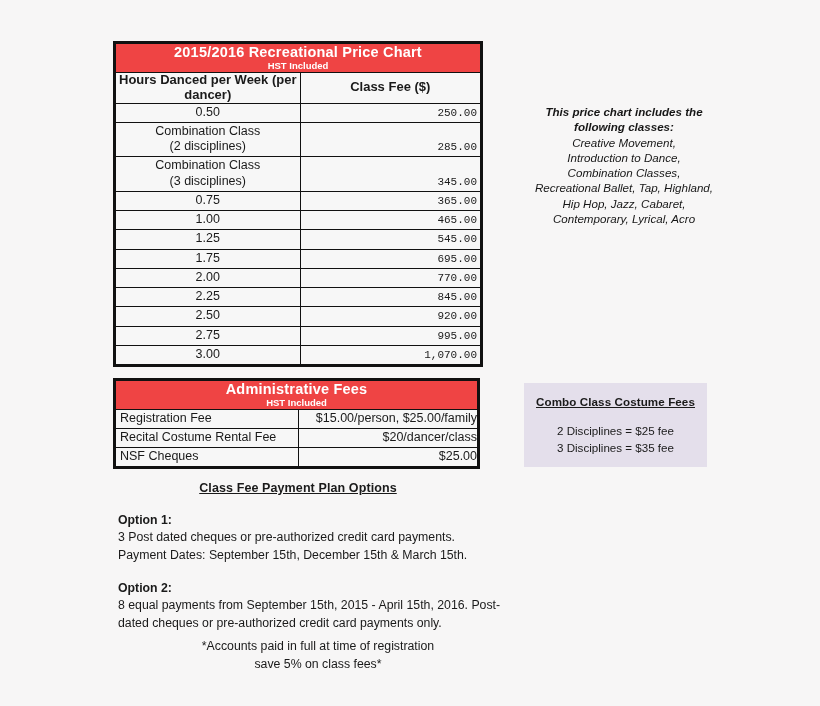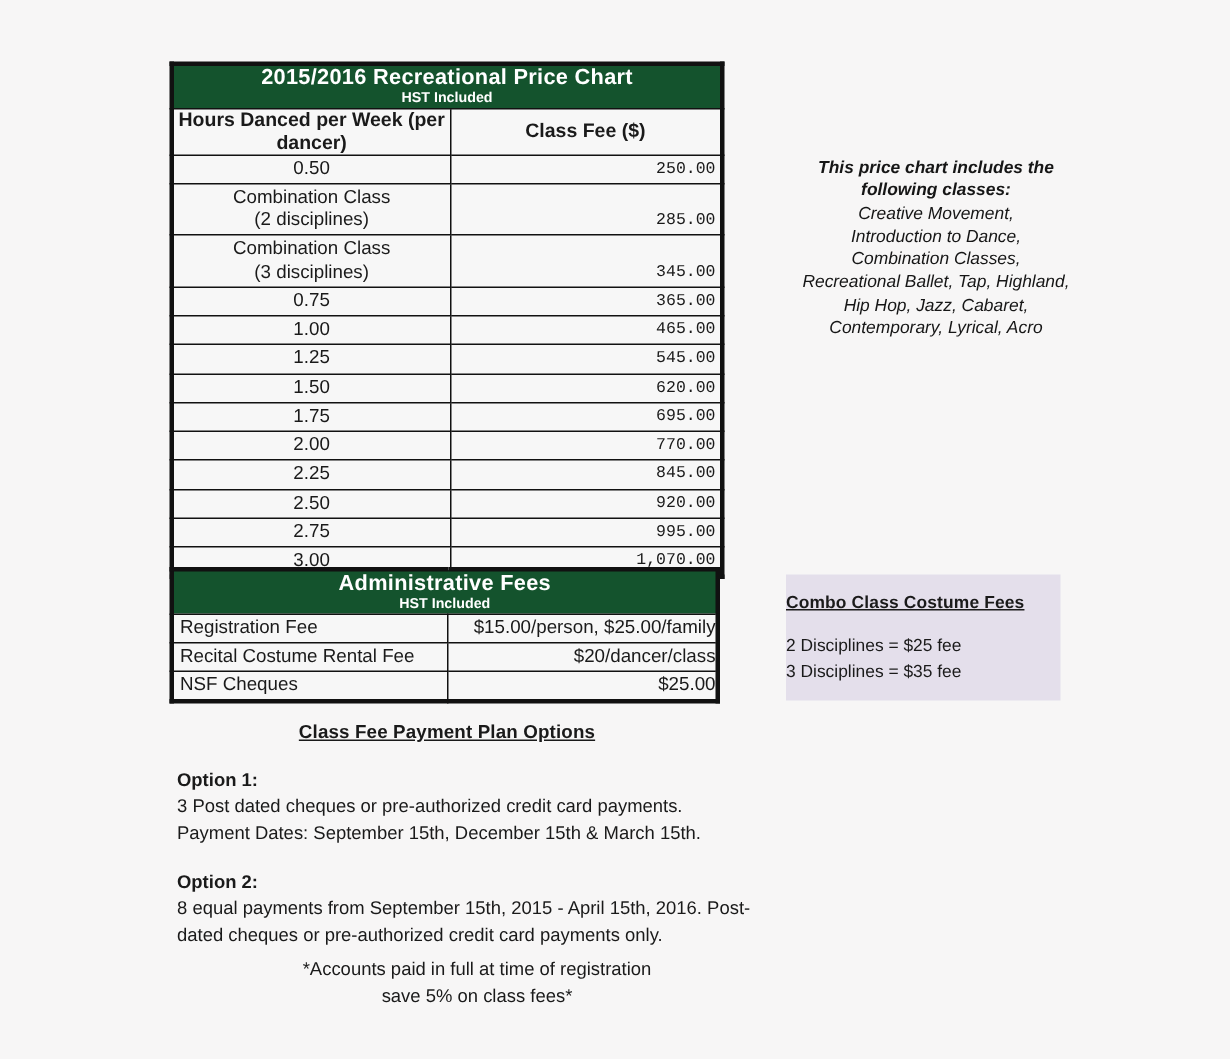--- a/index.html
+++ b/index.html
@@ -44,21 +44,21 @@
   .price-table th,
   .admin-table td,
   .admin-table th {
     border: 1.5px solid #111;
     padding: 0;
     margin: 0;
   }
 
   
   .banner {
-    background: #14532d;
+    background: #ef4444;
     color: #ffffff;
     text-align: center;
     padding: 6px 4px 5px 4px;
     line-height: 1.12;
   }
   .banner .banner-title {
     display: block;
     font-size: 14.5px;
     font-weight: bold;
     letter-spacing: 0.2px;
@@ -142,20 +142,21 @@
 
   
   .combo-box {
     position: absolute;
     left: 524px;
     top: 383px;
     width: 183px;
     height: 84px;
     background: #e4dfeb;
     box-sizing: border-box;
+    text-align: center;
   }
   .combo-box .combo-title {
     display: inline-block;
     margin-top: 12px;
     font-size: 11.6px;
     font-weight: bold;
     text-decoration: underline;
     letter-spacing: 0.1px;
   }
   .combo-box .combo-line {
@@ -254,24 +255,20 @@
       </tr>
       <tr>
         <td class="hours"><span>1.00</span></td>
         <td class="fee">465.00</td>
       </tr>
       <tr>
         <td class="hours"><span>1.25</span></td>
         <td class="fee">545.00</td>
       </tr>
       <tr>
-        <td class="hours"><span>1.50</span></td>
-        <td class="fee">620.00</td>
-      </tr>
-      <tr>
         <td class="hours"><span>1.75</span></td>
         <td class="fee">695.00</td>
       </tr>
       <tr>
         <td class="hours"><span>2.00</span></td>
         <td class="fee">770.00</td>
       </tr>
       <tr>
         <td class="hours"><span>2.25</span></td>
         <td class="fee">845.00</td>

